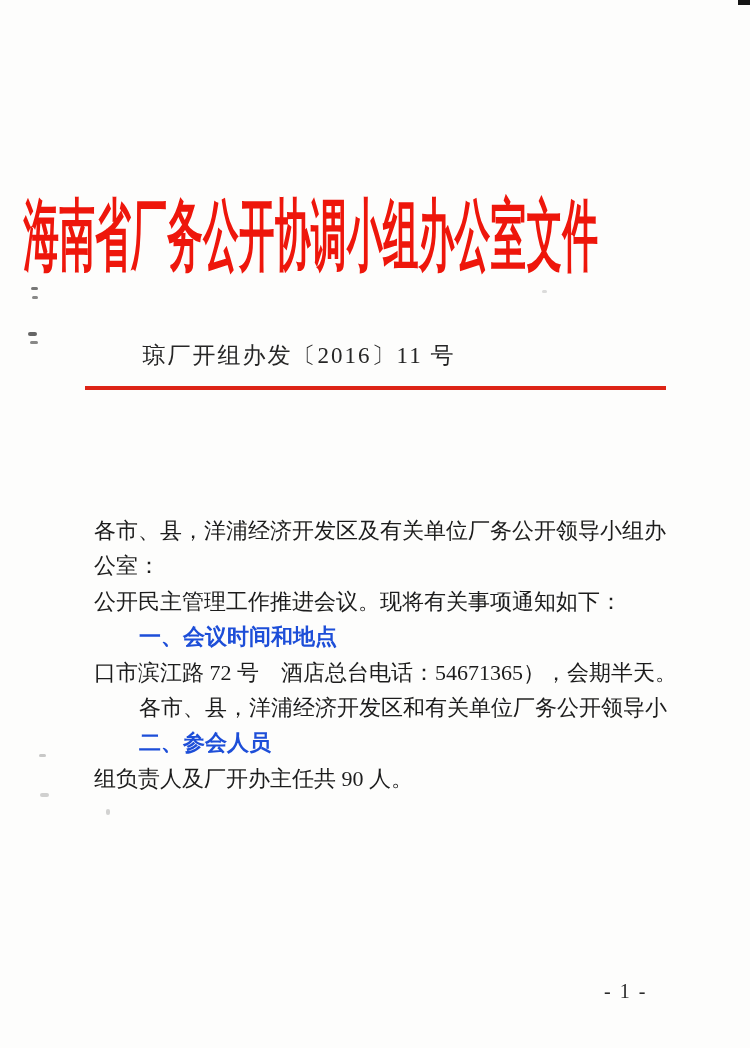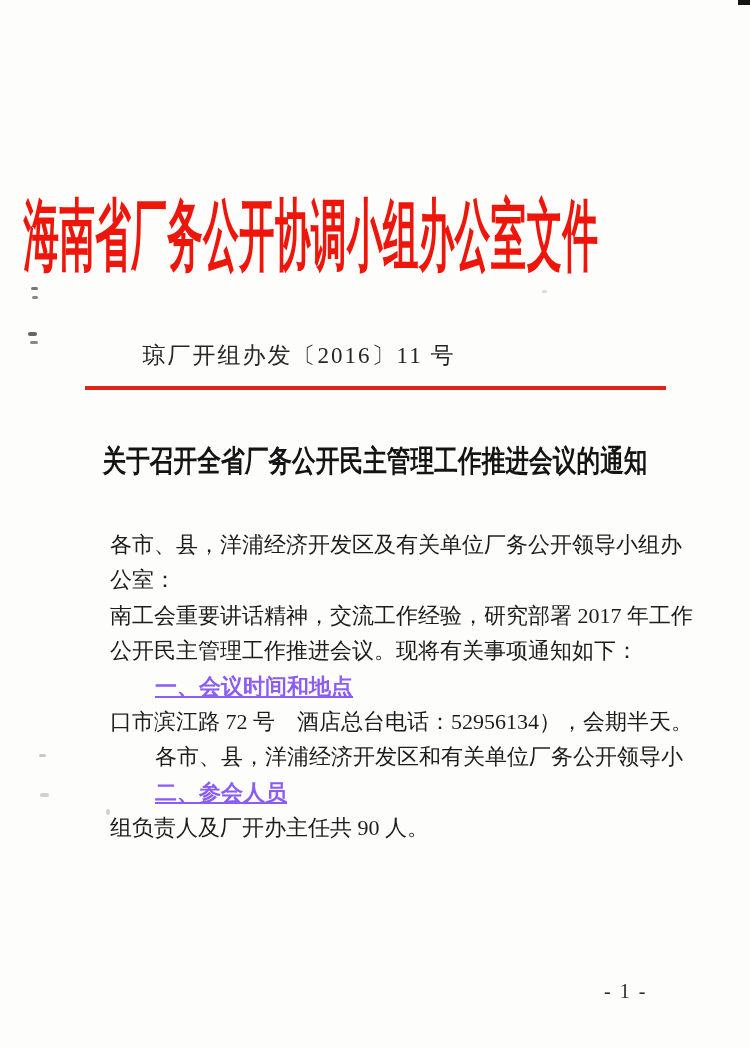--- a/index.html
+++ b/index.html
@@ -69,36 +69,34 @@
     font-weight: bold;
     color: #141414;
     white-space: nowrap;
     transform: scaleX(0.79);
     transform-origin: center;
   }
   
   .body-block {
     position: absolute;
     top: 513px;
-    left: 110px;
+    left: 94px;
     width: 574px;
-    margin-top: 14px;
   }
   .body-line {
     font-size: 22px;
     line-height: 35.4px;
     white-space: pre;
     color: #1c1c1c;
   }
   .indent { text-indent: 45px; }
   .heading {
     font-family: "Liberation Sans", "DejaVu Sans", sans-serif;
     font-weight: bold;
-    color: #8b5cf6;
-    text-decoration: underline;
+    color: #1d4ed8;
   }
   
   .page-number {
     position: absolute;
     top: 980px;
     left: 604px;
     font-size: 20px;
     letter-spacing: 2px;
     color: #2b2b2b;
     white-space: pre;
@@ -121,31 +119,27 @@
 <div class="page" style="background: rgb(253, 253, 252);">
 
   <div class="org-title-wrap">
     <div class="org-title" id="org-title" style="color: rgb(238, 22, 11);">海南省厂务公开协调小组办公室文件</div>
   </div>
 
   <div class="doc-number">琼厂开组办发〔2016〕11 号</div>
 
   <div class="red-rule" id="red-rule" style="background: rgb(221, 36, 22);"></div>
 
-  <div class="doc-title-wrap">
-    <div class="doc-title">关于召开全省厂务公开民主管理工作推进会议的通知</div>
-  </div>
 
   <div class="body-block">
     <div class="body-line">各市、县，洋浦经济开发区及有关单位厂务公开领导小组办</div>
     <div class="body-line">公室：</div>
-    <div class="body-line">南工会重要讲话精神，交流工作经验，研究部署 2017 年工作</div>
     <div class="body-line">公开民主管理工作推进会议。现将有关事项通知如下：</div>
     <div class="body-line indent heading">一、会议时间和地点</div>
-    <div class="body-line">口市滨江路 72 号　酒店总台电话：52956134），会期半天。</div>
+    <div class="body-line">口市滨江路 72 号　酒店总台电话：54671365），会期半天。</div>
     <div class="body-line indent">各市、县，洋浦经济开发区和有关单位厂务公开领导小</div>
     <div class="body-line indent heading">二、参会人员</div>
     <div class="body-line">组负责人及厂开办主任共 90 人。</div>
   </div>
 
   <div class="page-number">- 1 -</div>
 
   <div class="artifact corner-mark"></div>
   <div class="artifact sp1"></div>
   <div class="artifact sp2"></div>

